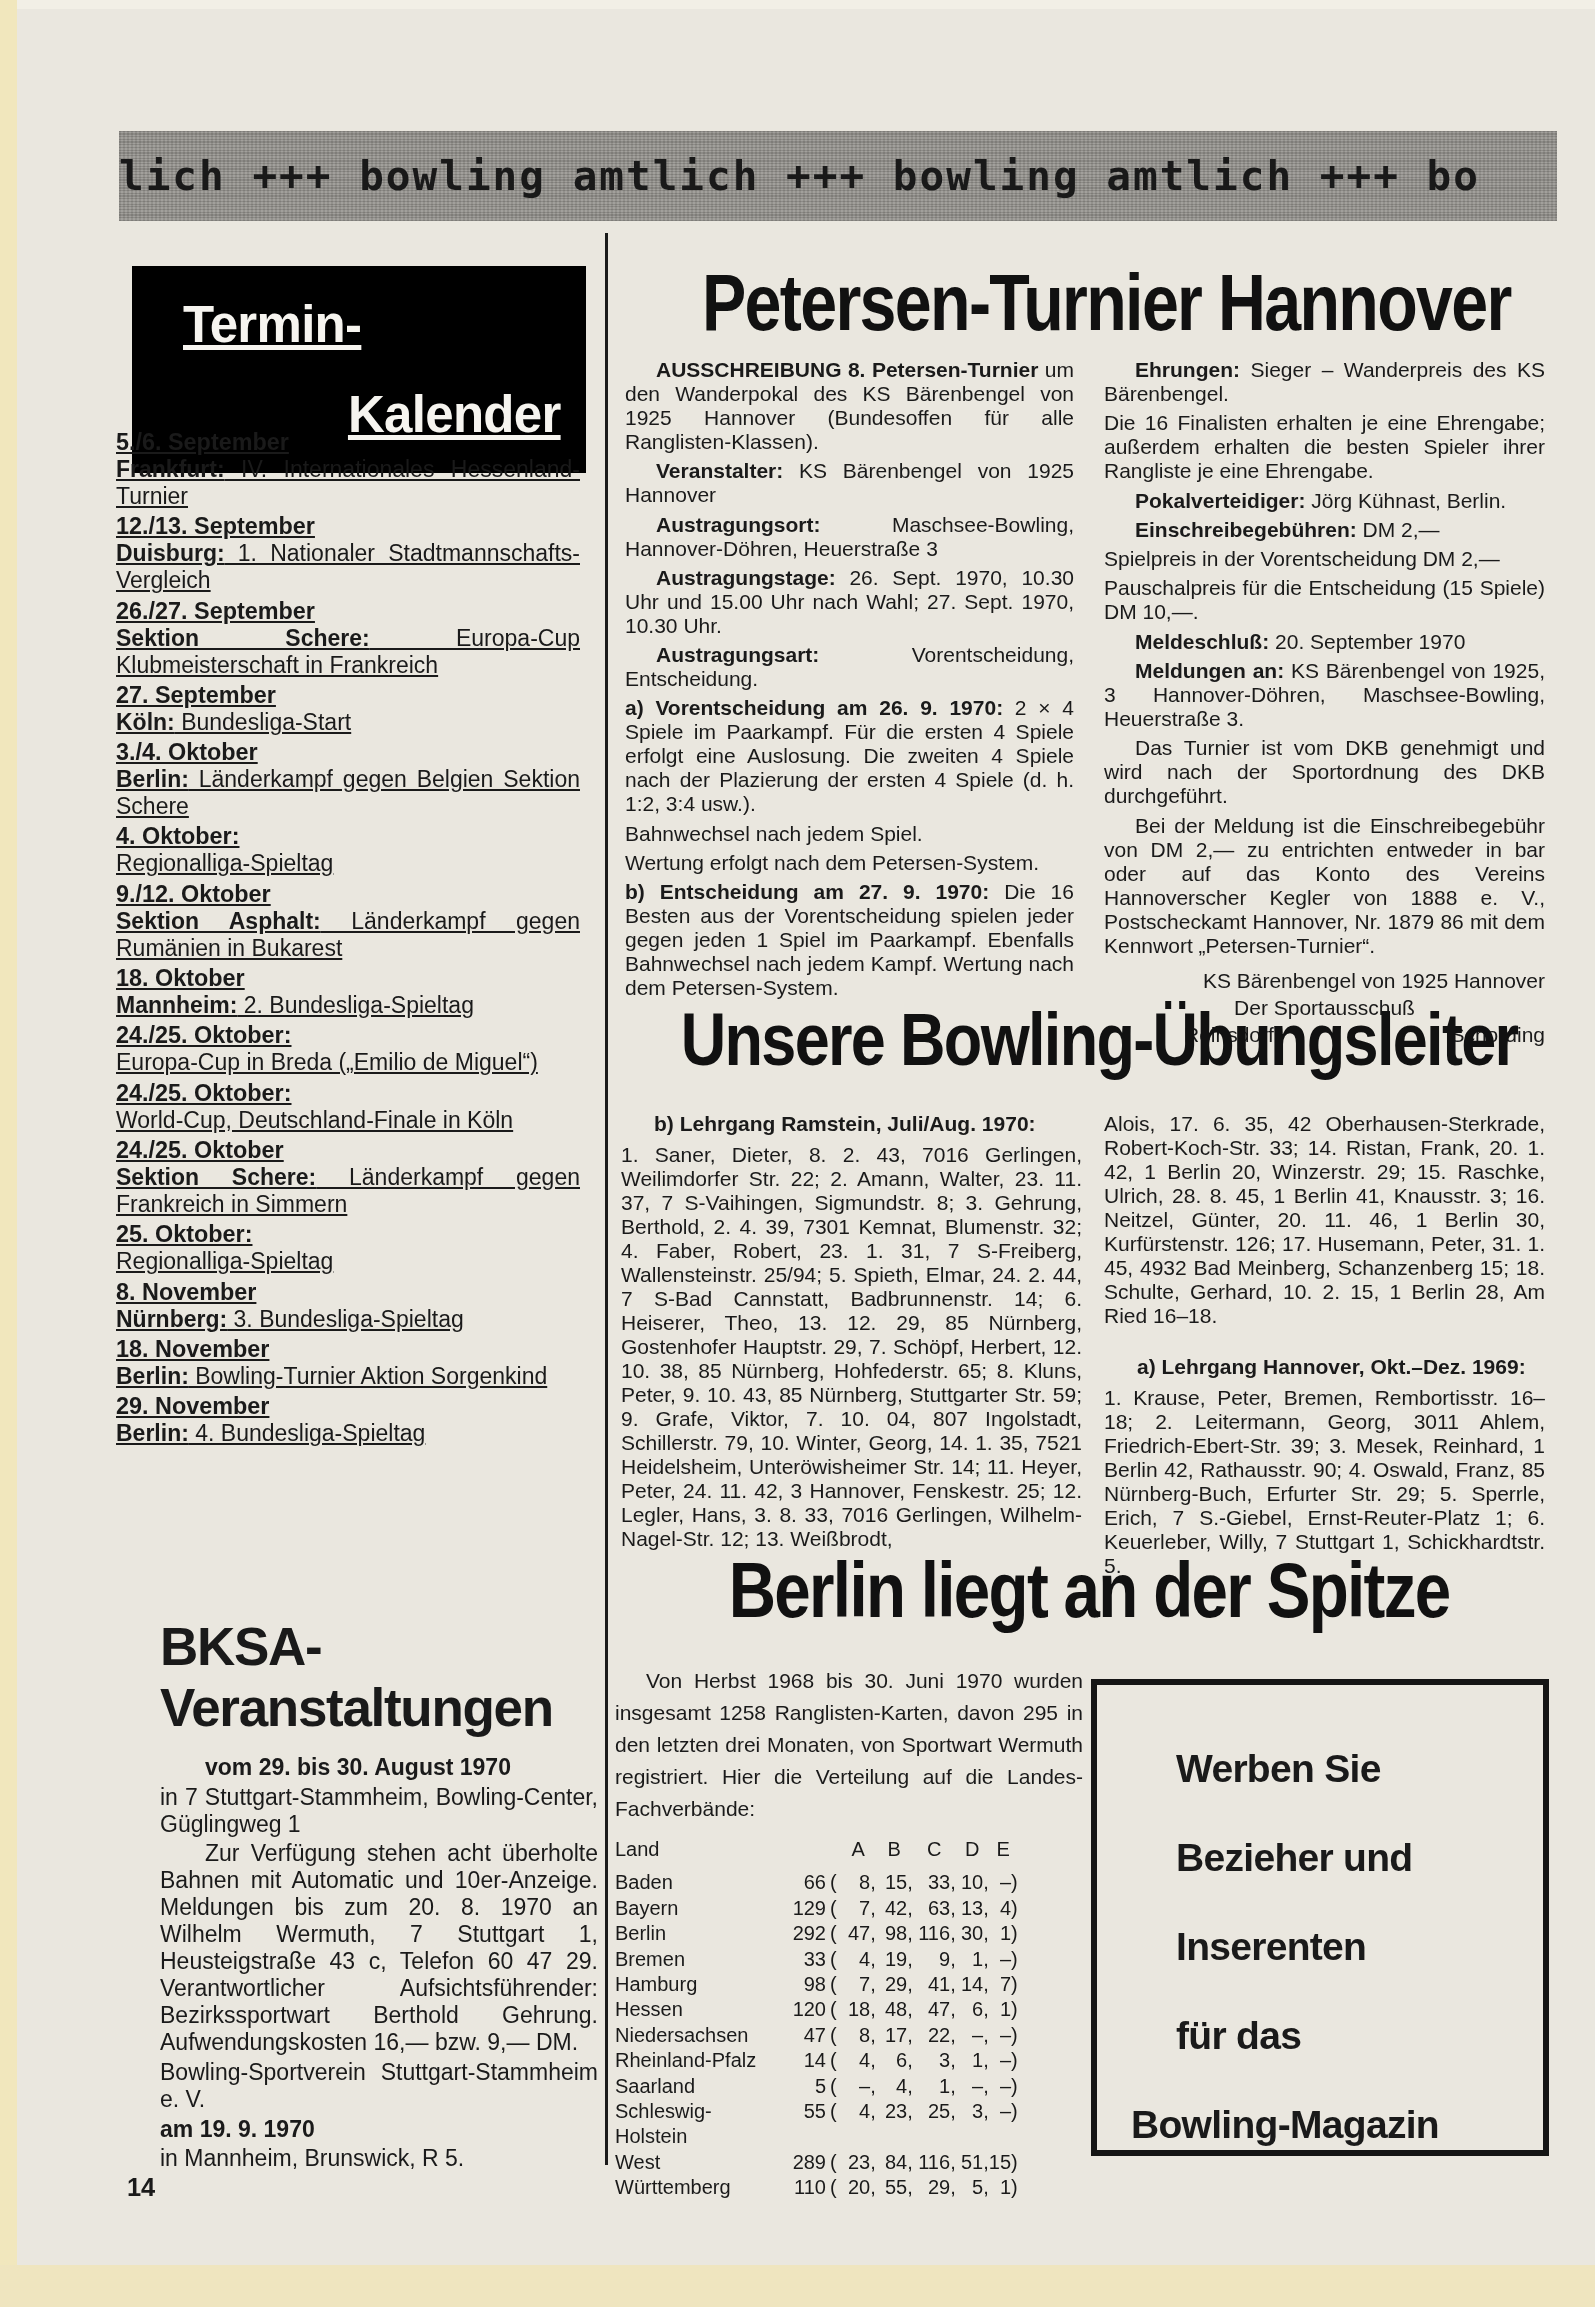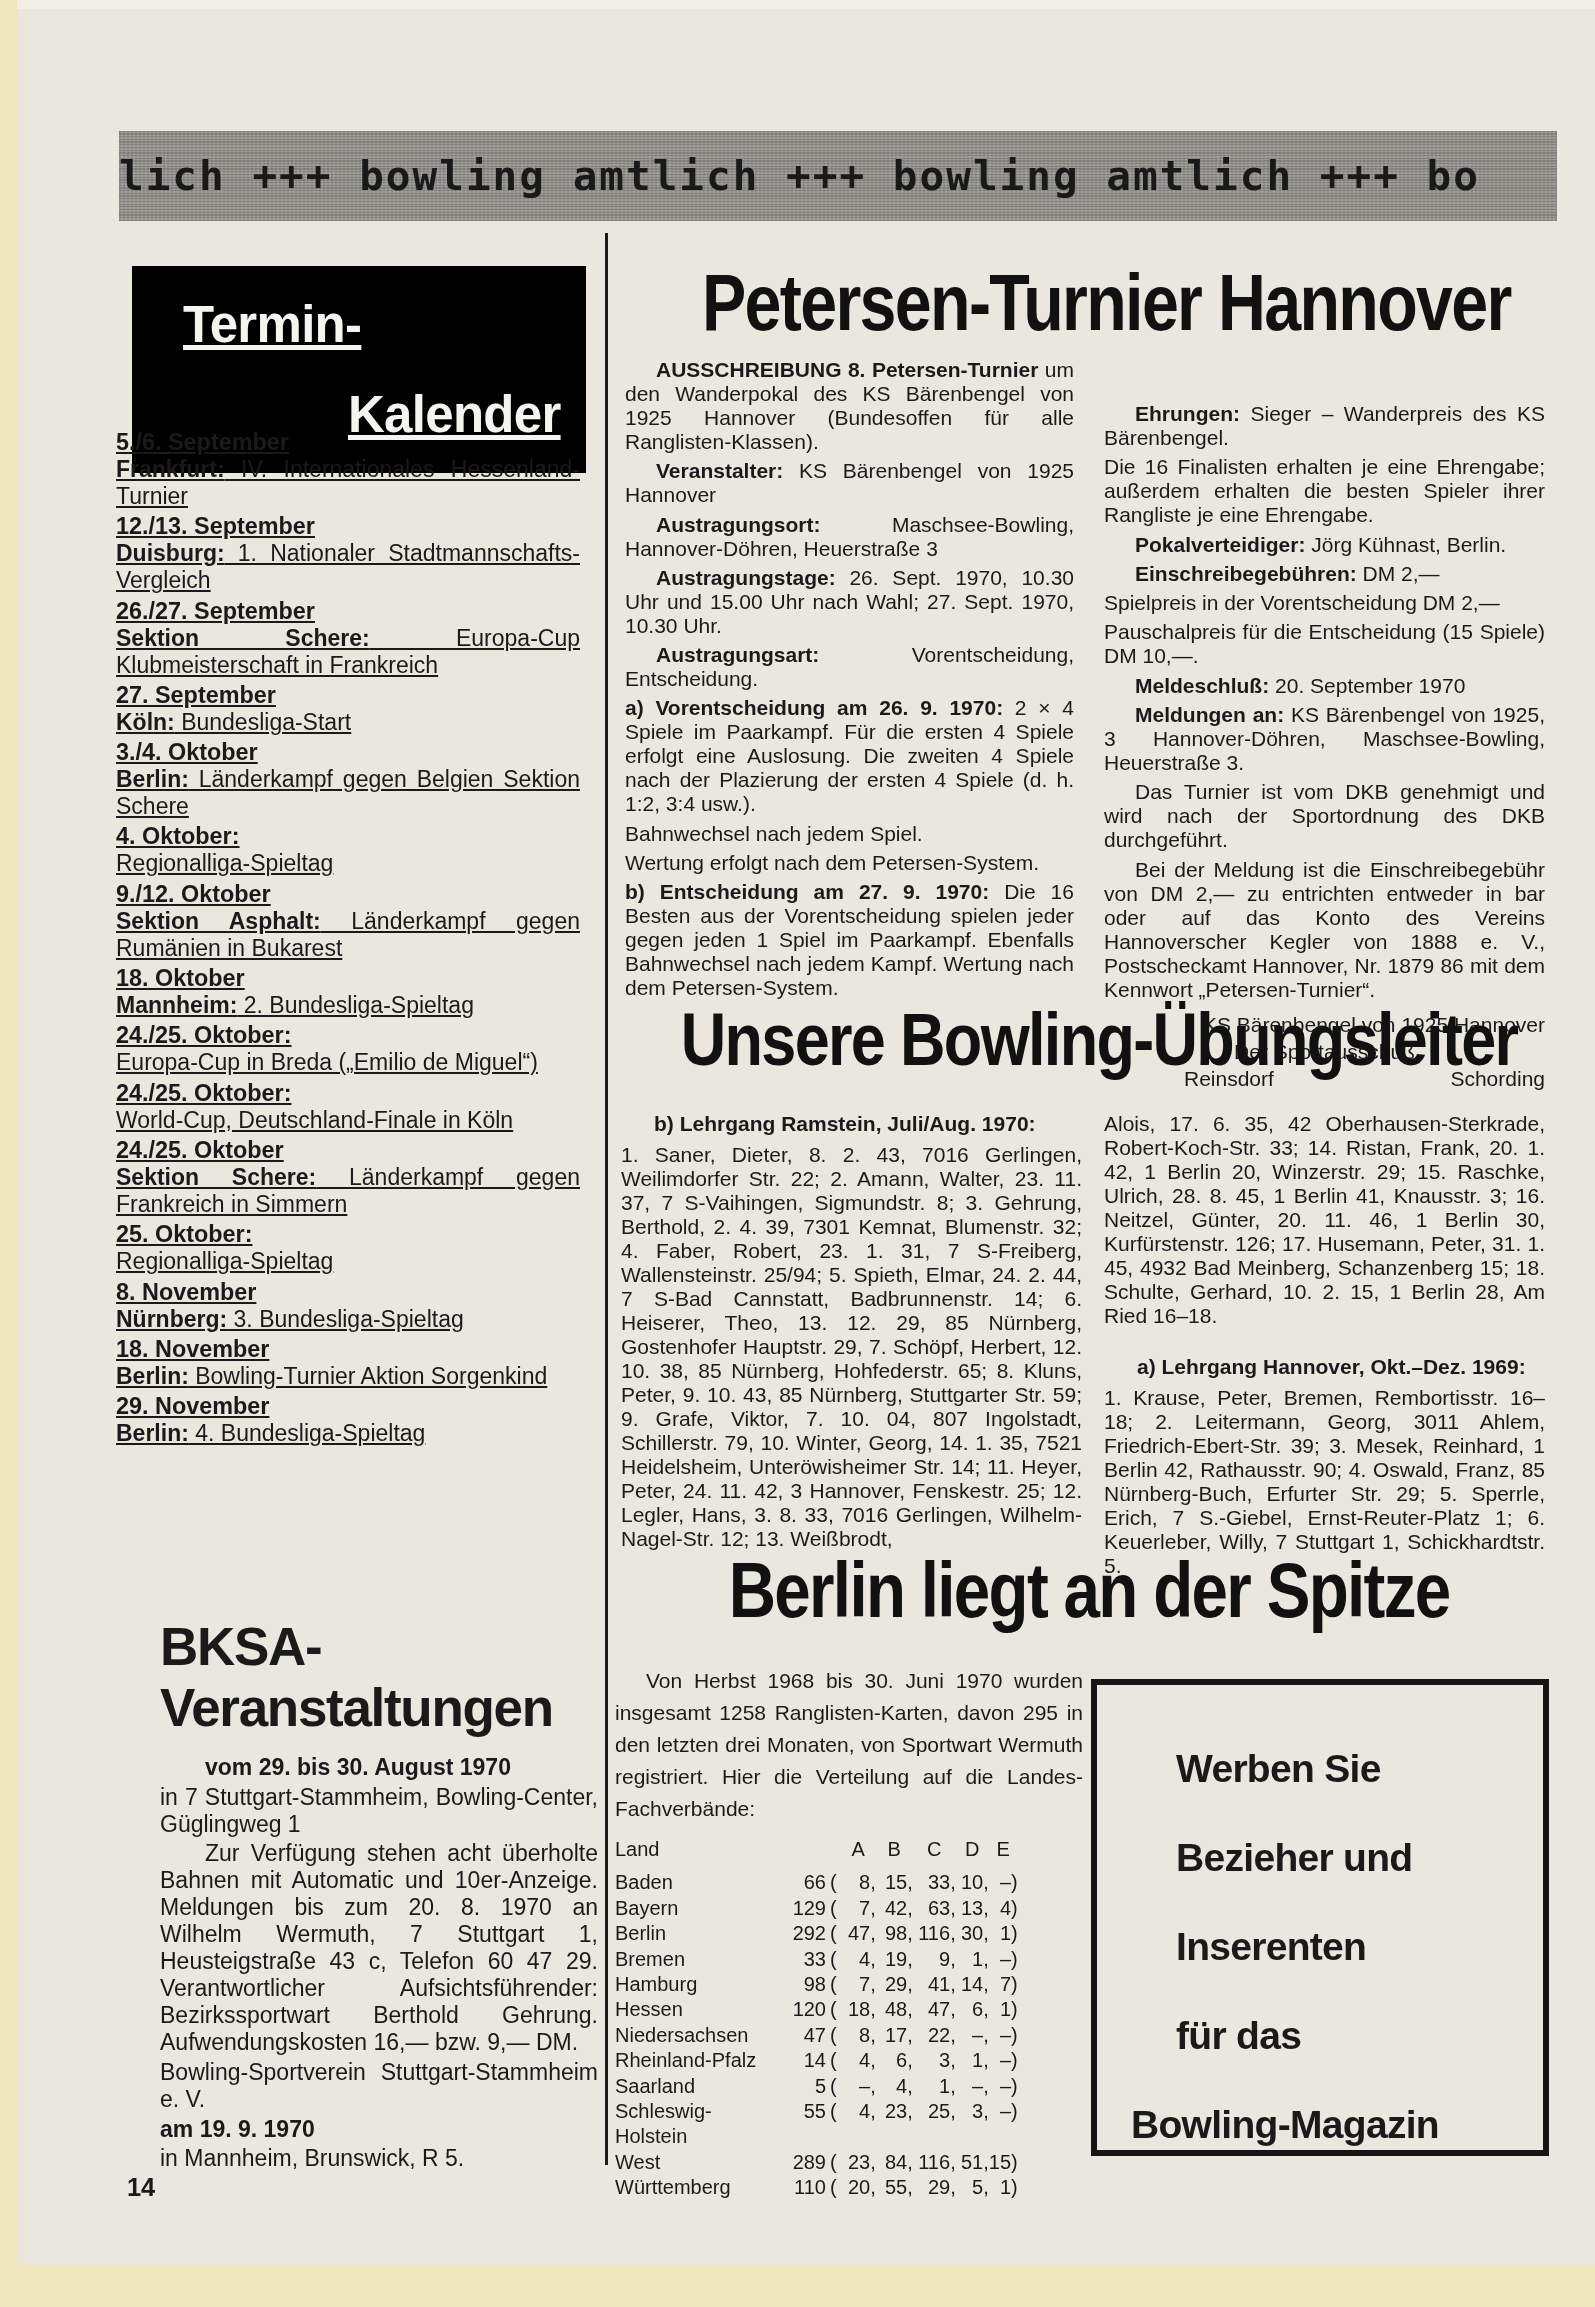--- a/index.html
+++ b/index.html
@@ -67,21 +67,21 @@
   .hl-spitze   { left:625px; top:1545px; width:929px; }
   .hl-spitze > span { font-size:78px; }
 
   
   .col { position:absolute; }
   .col .para { font-size:21px; line-height:24px; text-align:justify; margin-bottom:5.3px; }
   .col .para b { font-weight:bold; }
   .col .para[data-ind="1"] { text-indent:31px; }
 
   .pt-col1 { left:625px;  top:358px; width:449px; }
-  .pt-col2 { left:1104px; top:358px; width:441px;margin-top:44px; }
+  .pt-col2 { left:1104px; top:358px; width:441px; }
 
   .sig { margin-top:9.4px; font-size:21px; line-height:27px; }
   .sig .s1 { text-align:right; }
   .sig .s2 { text-align:center; }
   .sig .s3 { display:flex; justify-content:space-between; padding-left:80px; }
 
   .ul-col1 { left:621px;  top:1112px; width:461px; }
   .ul-col2 { left:1104px; top:1112px; width:441px; }
   .ul-heading { font-weight:bold; font-size:21px; line-height:24px; text-indent:33px; margin-bottom:6.7px; }
   .ul-text { font-size:21px; line-height:24px; text-align:justify; }

